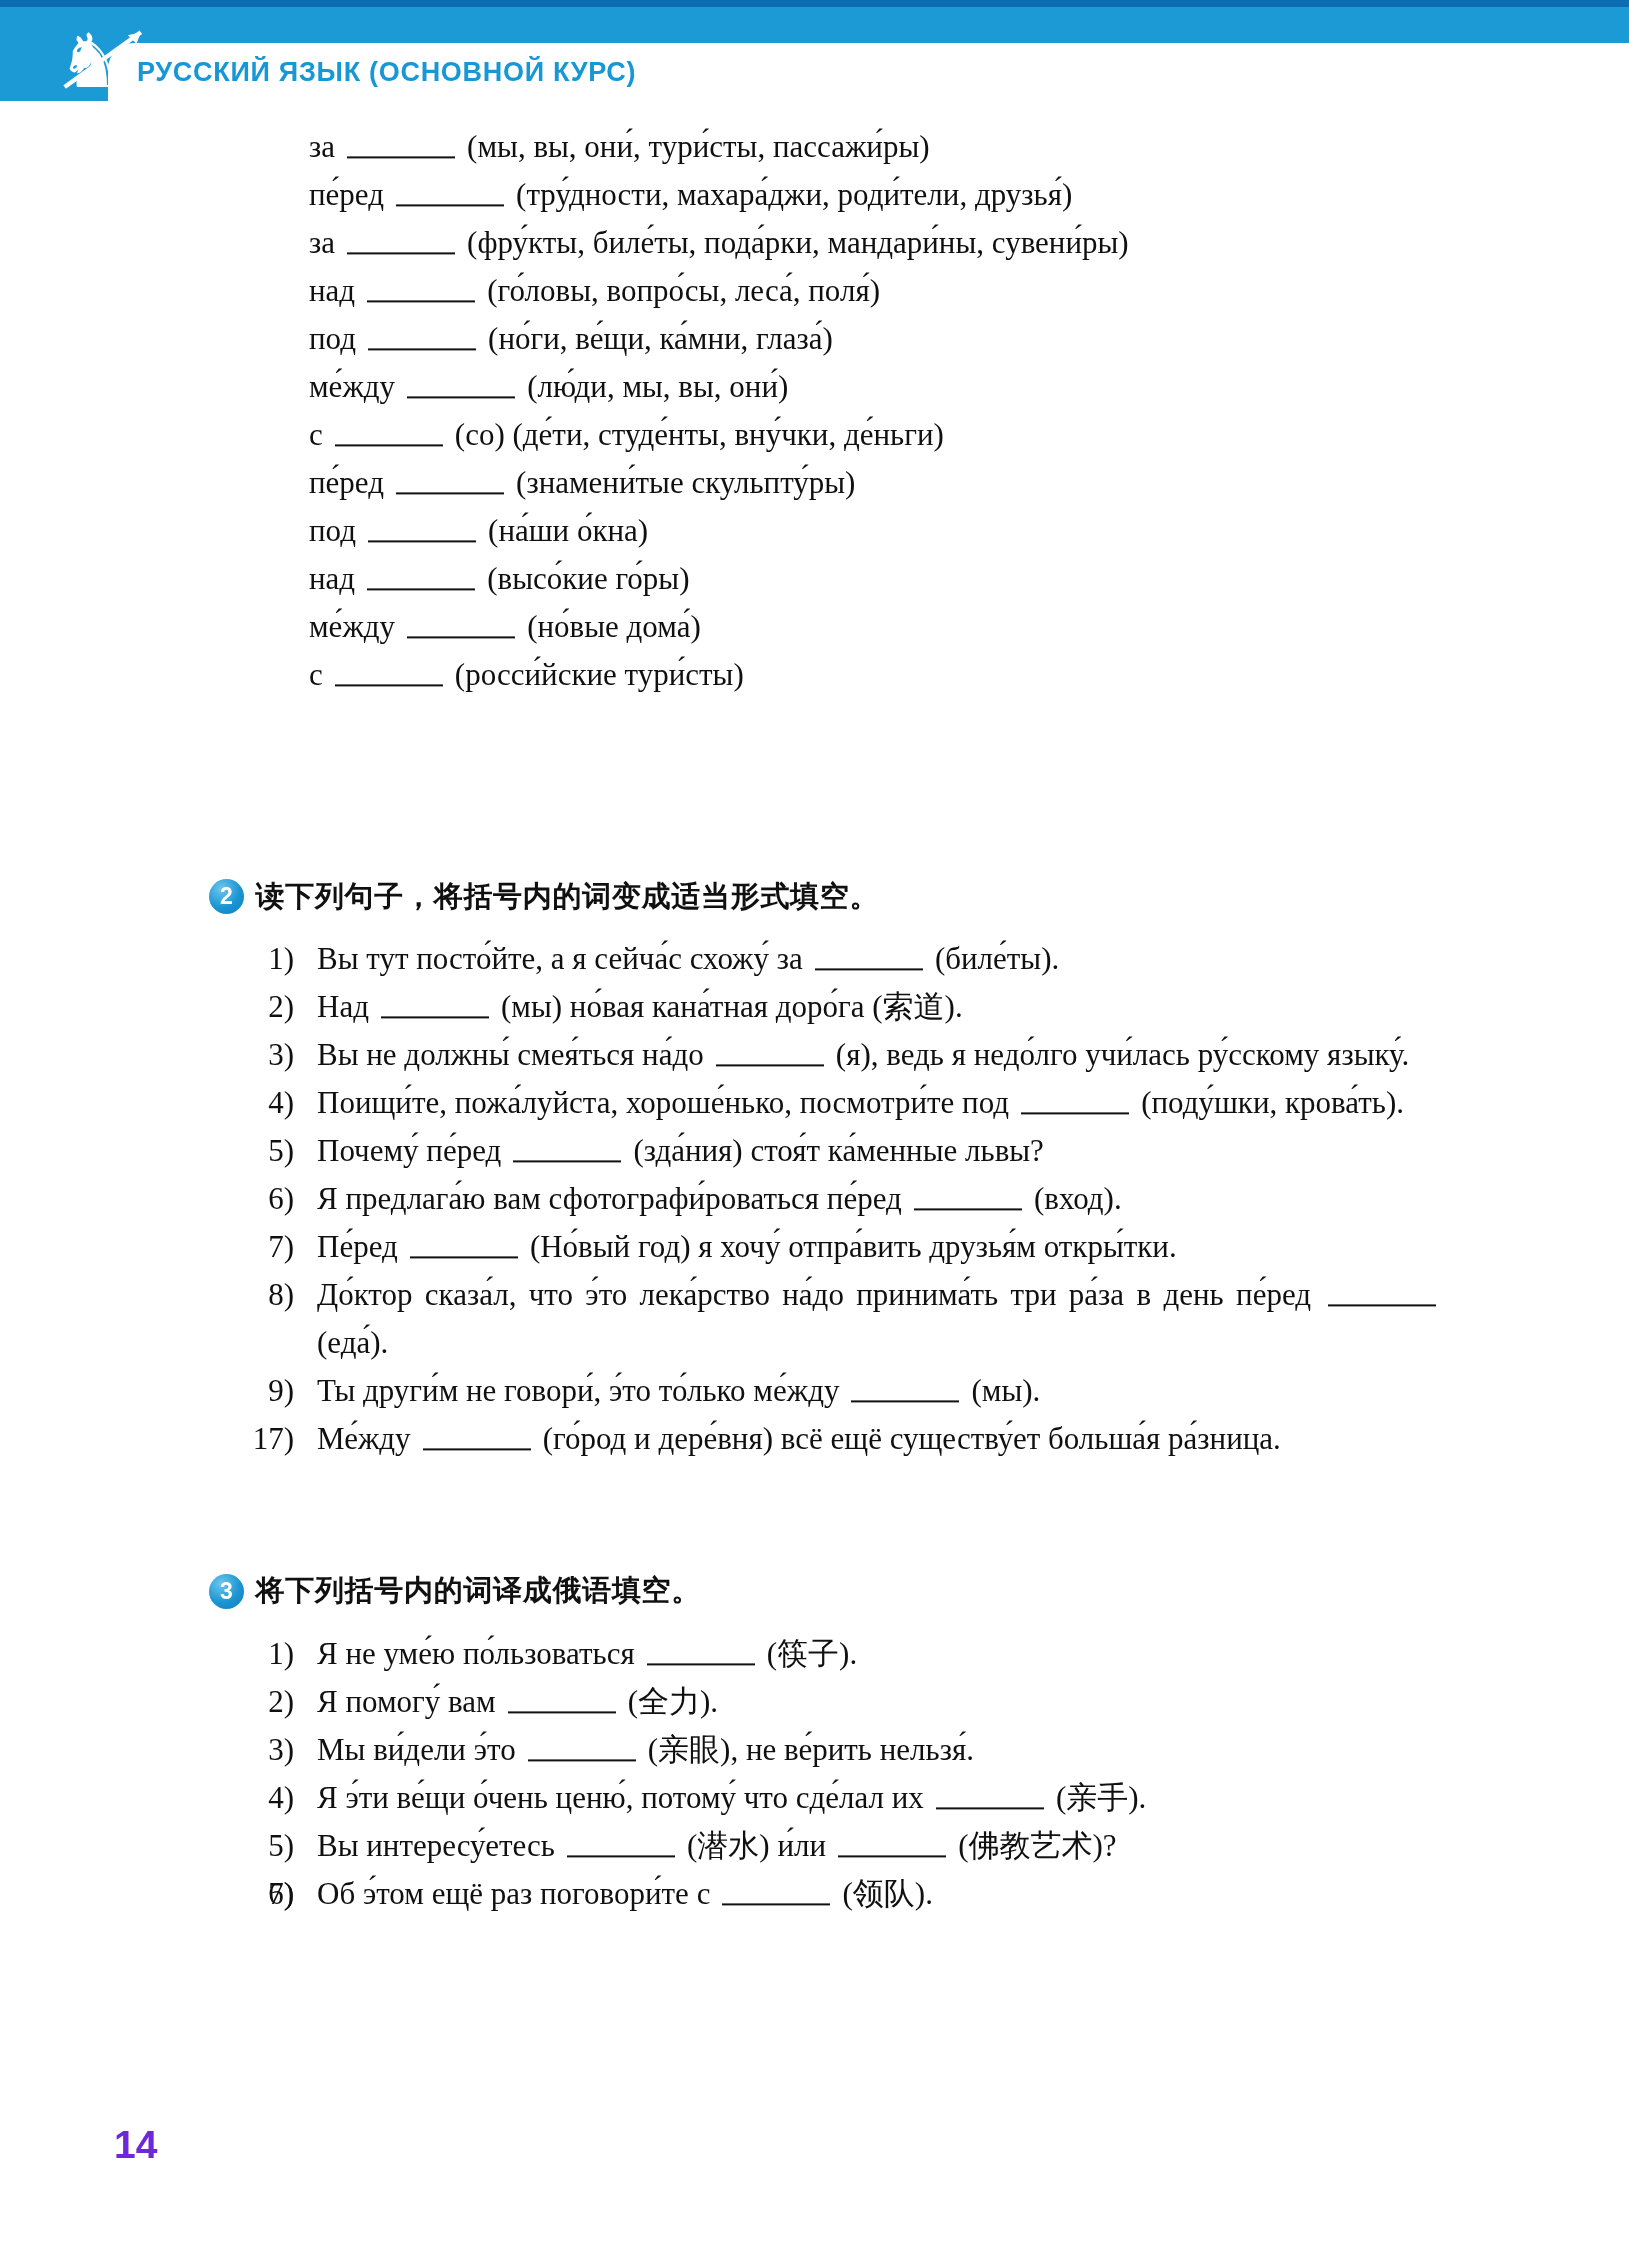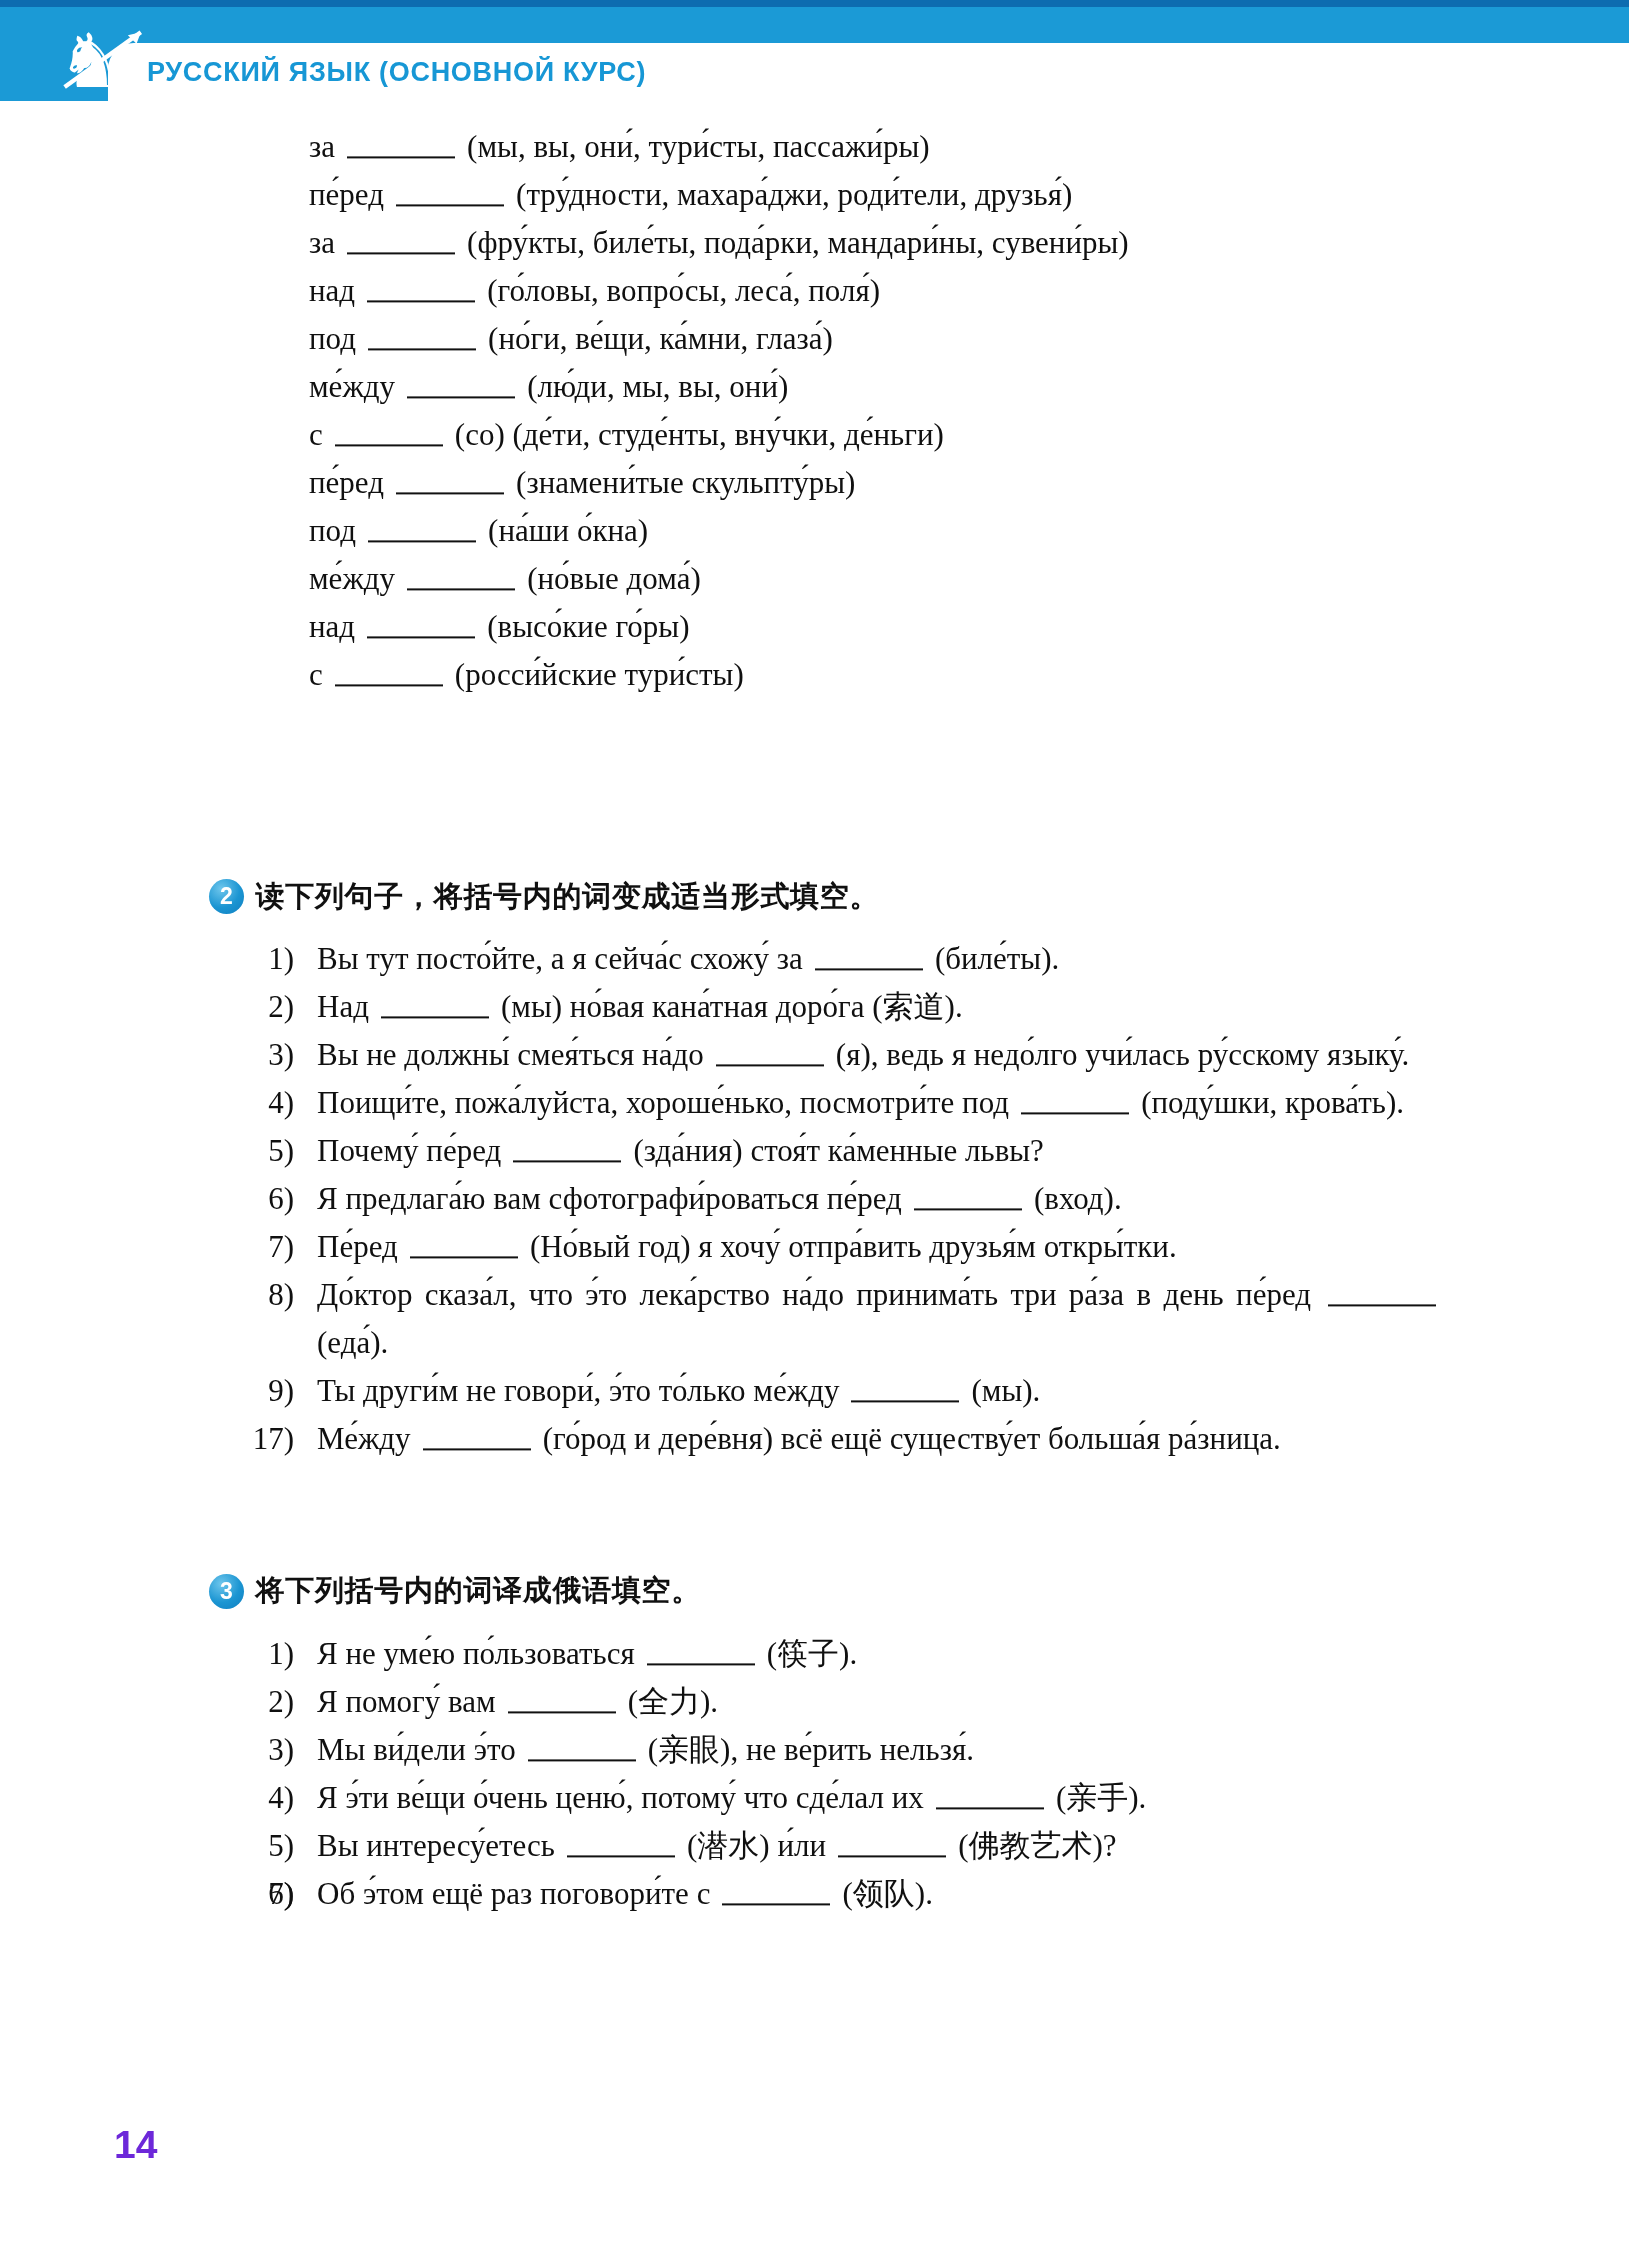--- a/index.html
+++ b/index.html
@@ -25,21 +25,21 @@
   }
   .logo-box {
     position:absolute; left:56px; top:11.5px;
     width:92px; height:91px;
   }
   .title-band {
     position:absolute; left:108px; top:43px; right:0; height:58px;
     background:#ffffff;
     border-top-left-radius:26px;
     display:flex; align-items:center;
-    padding-left:39px;
+    padding-left:29px;
   }
   .header-title {
     font-family:"Liberation Sans","DejaVu Sans",sans-serif;
     font-weight:bold;
     font-size:27px;
     color:#1797d5;
     letter-spacing:0.7px;
     white-space:nowrap;
   }
 
@@ -130,22 +130,22 @@
     <ul class="prep-list" id="prep-list">
         <li>за <span class="blank"></span> (мы, вы, они́, тури́сты, пассажи́ры)</li>
         <li>пе́ред <span class="blank"></span> (тру́дности, махара́джи, роди́тели, друзья́)</li>
         <li>за <span class="blank"></span> (фру́кты, биле́ты, пода́рки, мандари́ны, сувени́ры)</li>
         <li>над <span class="blank"></span> (го́ловы, вопро́сы, леса́, поля́)</li>
         <li>под <span class="blank"></span> (но́ги, ве́щи, ка́мни, глаза́)</li>
         <li>ме́жду <span class="blank"></span> (лю́ди, мы, вы, они́)</li>
         <li>с <span class="blank"></span> (со) (де́ти, студе́нты, вну́чки, де́ньги)</li>
         <li>пе́ред <span class="blank"></span> (знамени́тые скульпту́ры)</li>
         <li>под <span class="blank"></span> (на́ши о́кна)</li>
+        <li>над <span class="blank"></span> (высо́кие го́ры)</li>
         <li>ме́жду <span class="blank"></span> (но́вые дома́)</li>
-        <li>над <span class="blank"></span> (высо́кие го́ры)</li>
         <li>с <span class="blank"></span> (росси́йские тури́сты)</li>
       </ul>
 
     <section class="exercise gap-lg">
       <div class="ex-header">
         <span class="ex-num">2</span>
         <span class="ex-title">读下列句子，将括号内的词变成适当形式填空。</span>
       </div>
       <ol class="ex-items" id="ex2-items">
           <li><span class="item-num">1)</span><span class="item-text">Вы тут посто́йте, а я сейча́с схожу́ за <span class="blank"></span> (биле́ты).</span></li>

